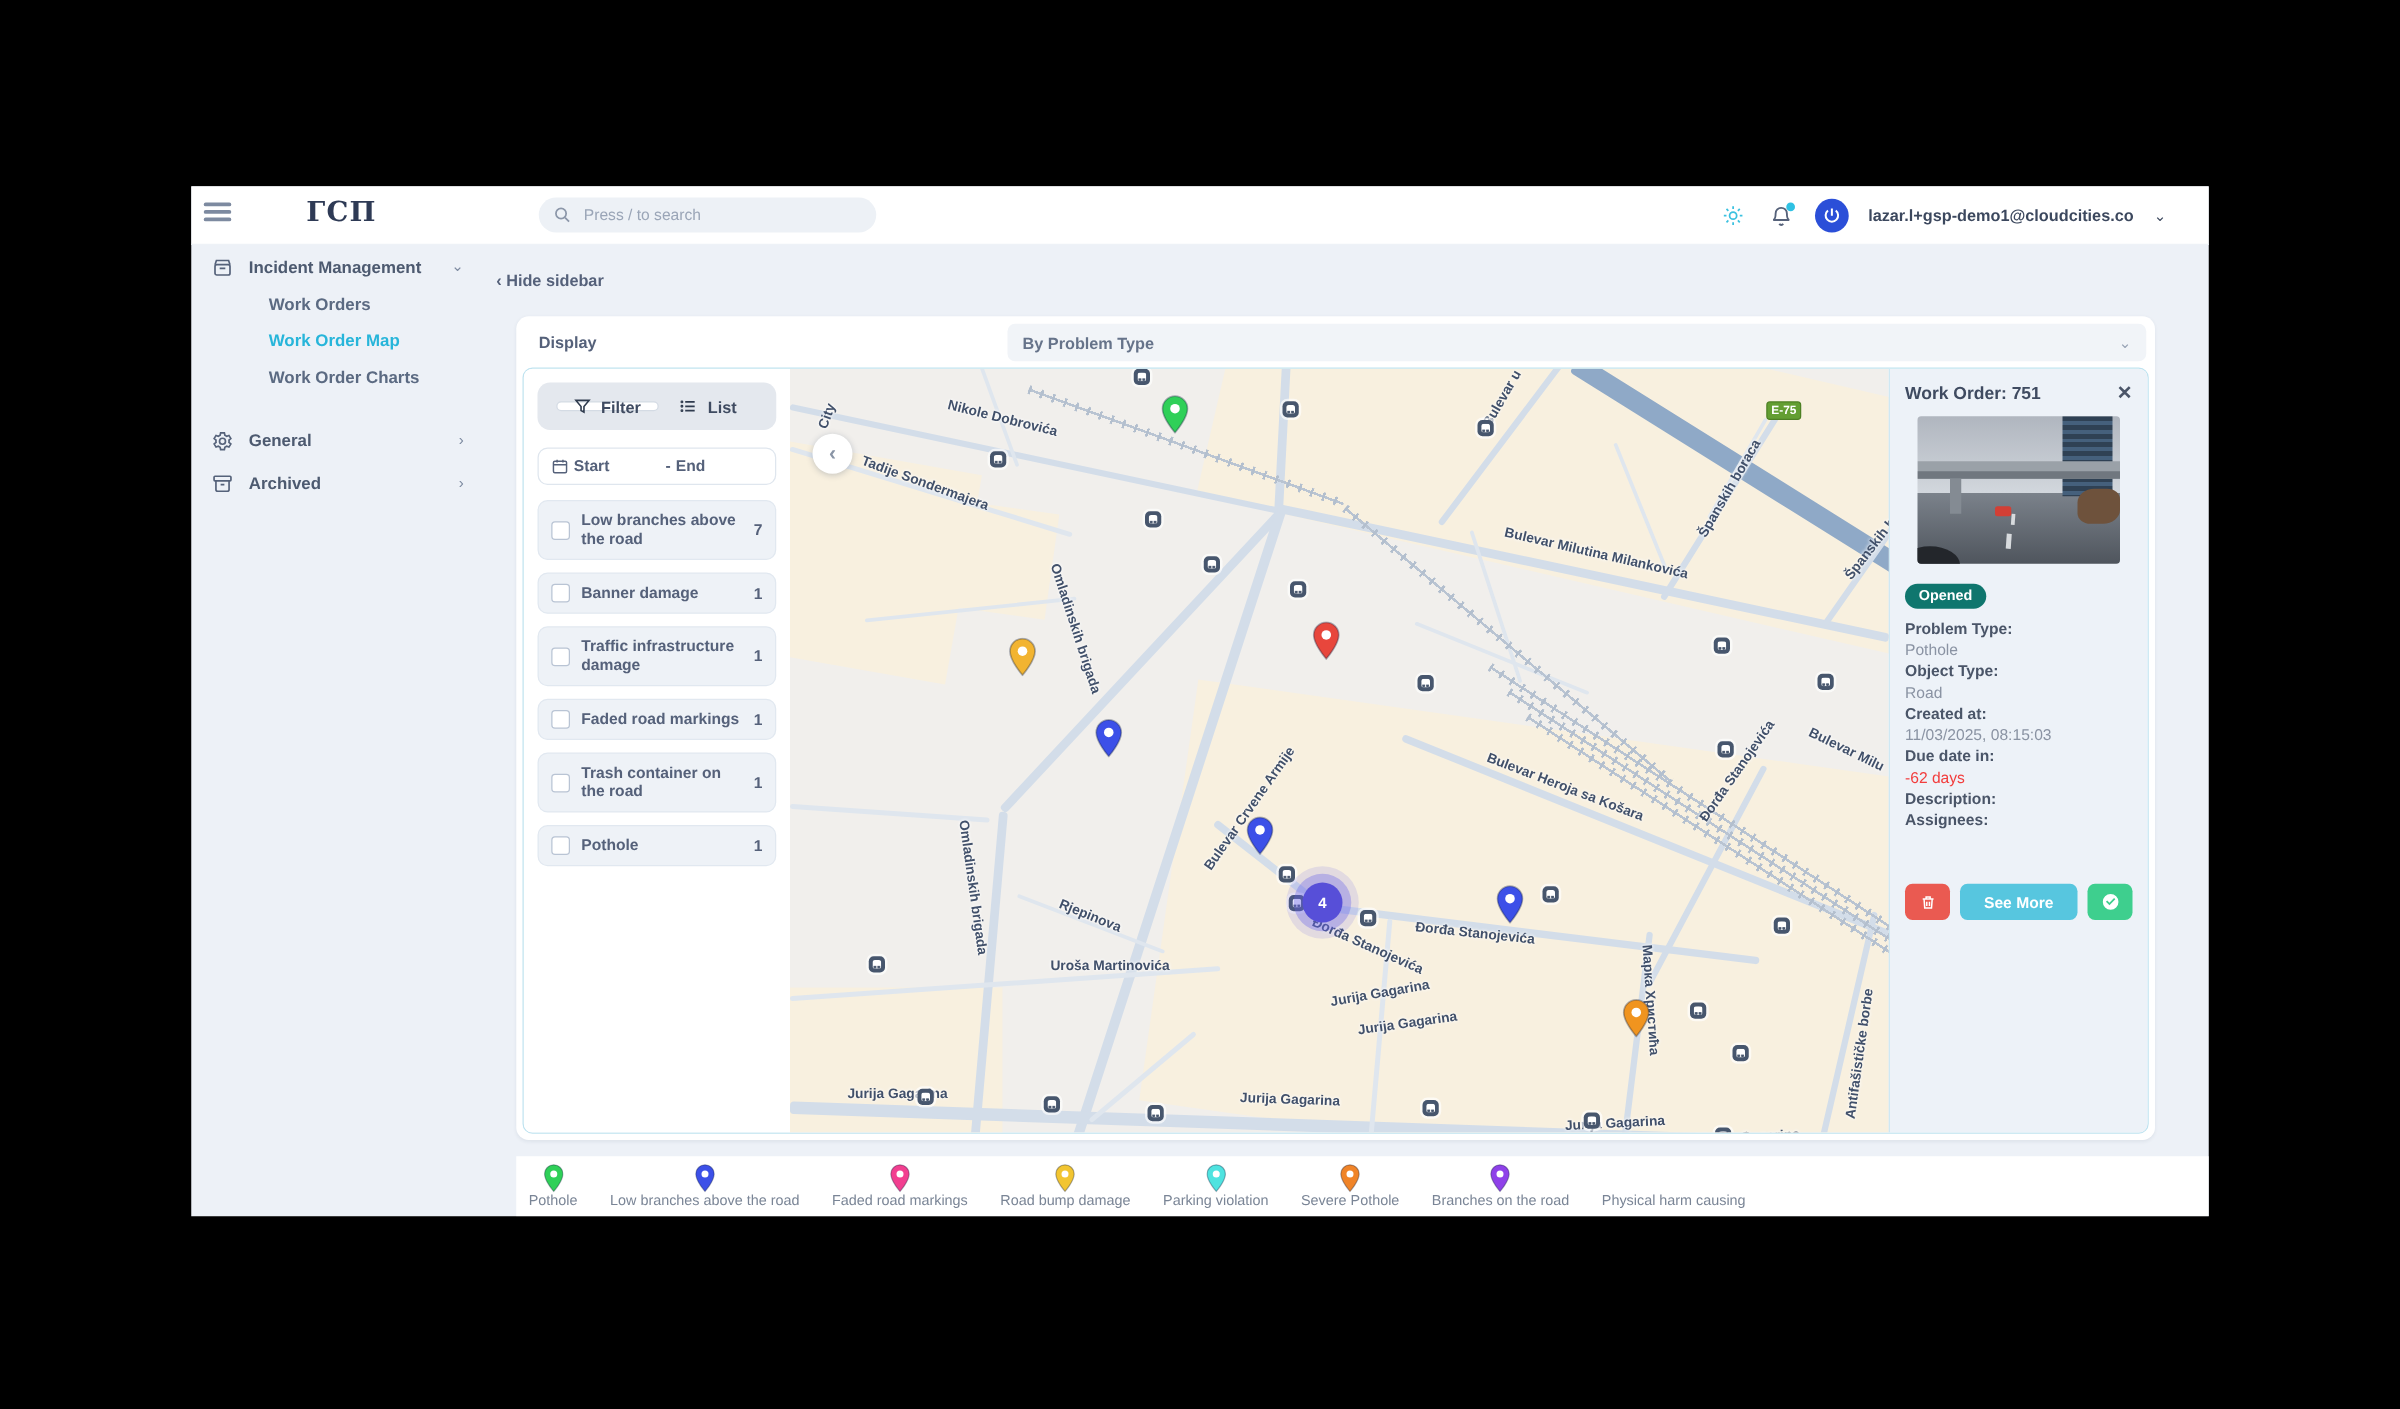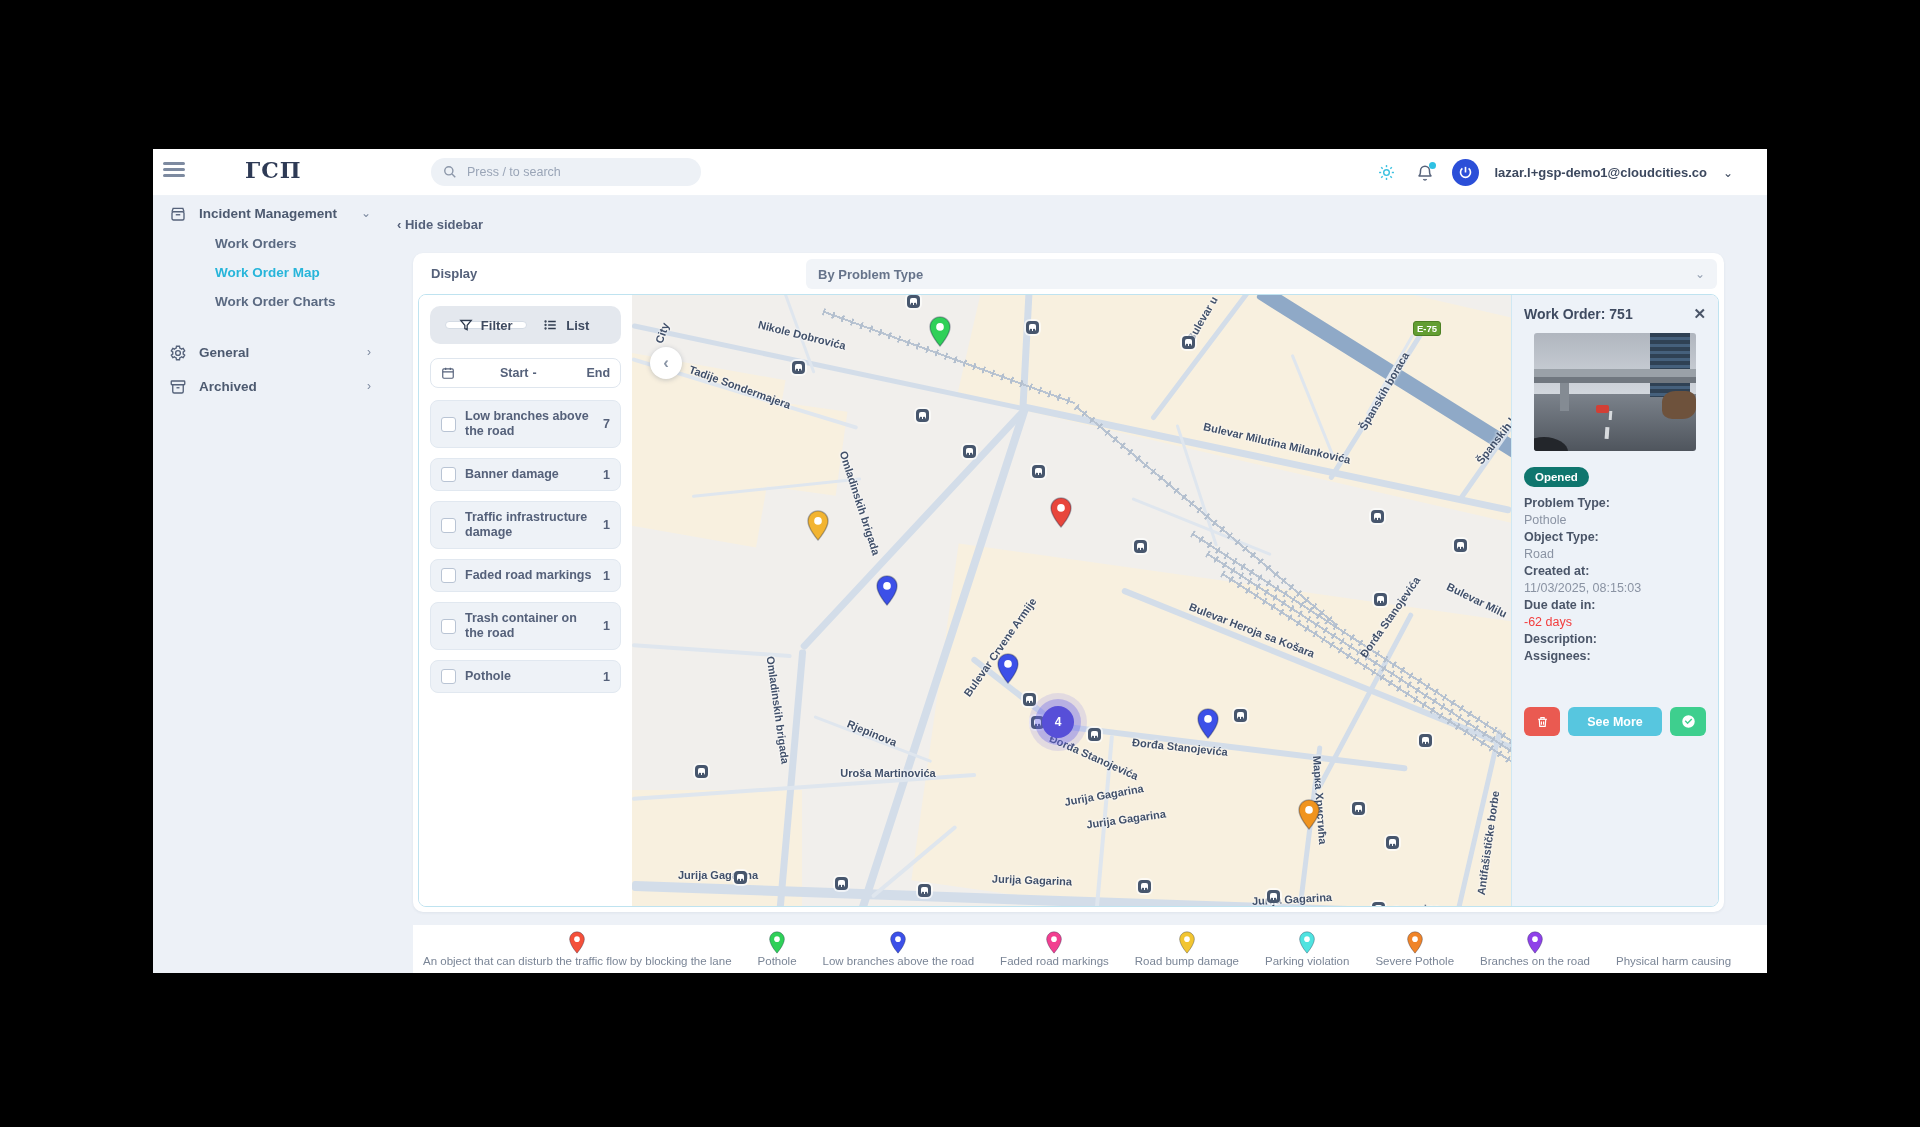--- a/index.html
+++ b/index.html
@@ -41,21 +41,21 @@
   .disp-sel .dd{margin-left:auto;color:#97a2b4;font-size:12px;}
 
   .map-card{position:absolute;left:5px;right:5px;top:41px;bottom:5px;border:1px solid #bfe3f0;border-radius:8px;display:flex;overflow:hidden;background:#fff;}
 
   
   .fcol{width:213px;flex:0 0 213px;padding:11px 11px;background:#fff;}
   .toggle{background:#e4e8ee;border-radius:10px;height:38px;display:flex;padding:15px;margin-bottom:14px;}
   .tbtn{flex:1;display:flex;align-items:center;justify-content:center;gap:8px;font-size:13px;font-weight:700;color:#3f4b61;border-radius:8px;cursor:pointer;}
   .tbtn.on{background:#fff;border:1px solid #d4dbe4;}
   .daterow{border:1px solid #dfe6ee;border-radius:8px;height:30px;display:flex;align-items:center;padding:0 10px;gap:4px;margin-bottom:12px;color:#55617a;font-size:12.5px;font-weight:600;cursor:pointer;}
-  .daterow .sp{flex:1;text-align:right;}
+  .daterow .sp{flex:1;text-align:left;}
   .fitem{background:#eef2f7;border:1px solid #e1e8f0;border-radius:8px;padding:8px 10px;display:flex;align-items:center;gap:9px;margin-bottom:10px;cursor:pointer;}
   .fitem .cb{width:15px;height:15px;border:1.5px solid #b9c4d4;border-radius:3px;background:#fff;flex:0 0 15px;}
   .fitem .fl{flex:1;font-size:12.5px;color:#55617a;font-weight:600;line-height:15px;}
   .fitem .fc{font-size:12.5px;color:#55617a;font-weight:600;}
 
   
   .mcol{flex:1;position:relative;background:#f1efec;overflow:hidden;cursor:grab;}
   .patch{position:absolute;background:#f8f0df;}
   .road{position:absolute;transform-origin:0 50%;border-radius:3px;}
   .rail{position:absolute;transform-origin:0 50%;height:7px;background:
@@ -520,29 +520,20 @@
           </div>
         </div>
       </div>
     </div>
   </div>
 
   <div class="legend" id="legend">
       <div class="litem">
         <span>
           <svg viewBox="0 0 24 34" width="16" height="23">
-            <path d="M12 1C5.9 1 1 5.9 1 12c0 8.5 11 21 11 21s11-12.5 11-21C23 5.9 18.1 1 12 1z" fill="#f4503a" stroke="rgba(30,40,70,0.35)" stroke-width="1.5"></path>
-            <circle cx="12" cy="12" r="4.2" fill="#fff"></circle>
-          </svg>
-        </span>
-        <span class="ll">An object that can disturb the traffic flow by blocking the lane</span>
-      </div>
-      <div class="litem">
-        <span>
-          <svg viewBox="0 0 24 34" width="16" height="23">
             <path d="M12 1C5.9 1 1 5.9 1 12c0 8.5 11 21 11 21s11-12.5 11-21C23 5.9 18.1 1 12 1z" fill="#2fd058" stroke="rgba(30,40,70,0.35)" stroke-width="1.5"></path>
             <circle cx="12" cy="12" r="4.2" fill="#fff"></circle>
           </svg>
         </span>
         <span class="ll">Pothole</span>
       </div>
       <div class="litem">
         <span>
           <svg viewBox="0 0 24 34" width="16" height="23">
             <path d="M12 1C5.9 1 1 5.9 1 12c0 8.5 11 21 11 21s11-12.5 11-21C23 5.9 18.1 1 12 1z" fill="#3c50e8" stroke="rgba(30,40,70,0.35)" stroke-width="1.5"></path>

